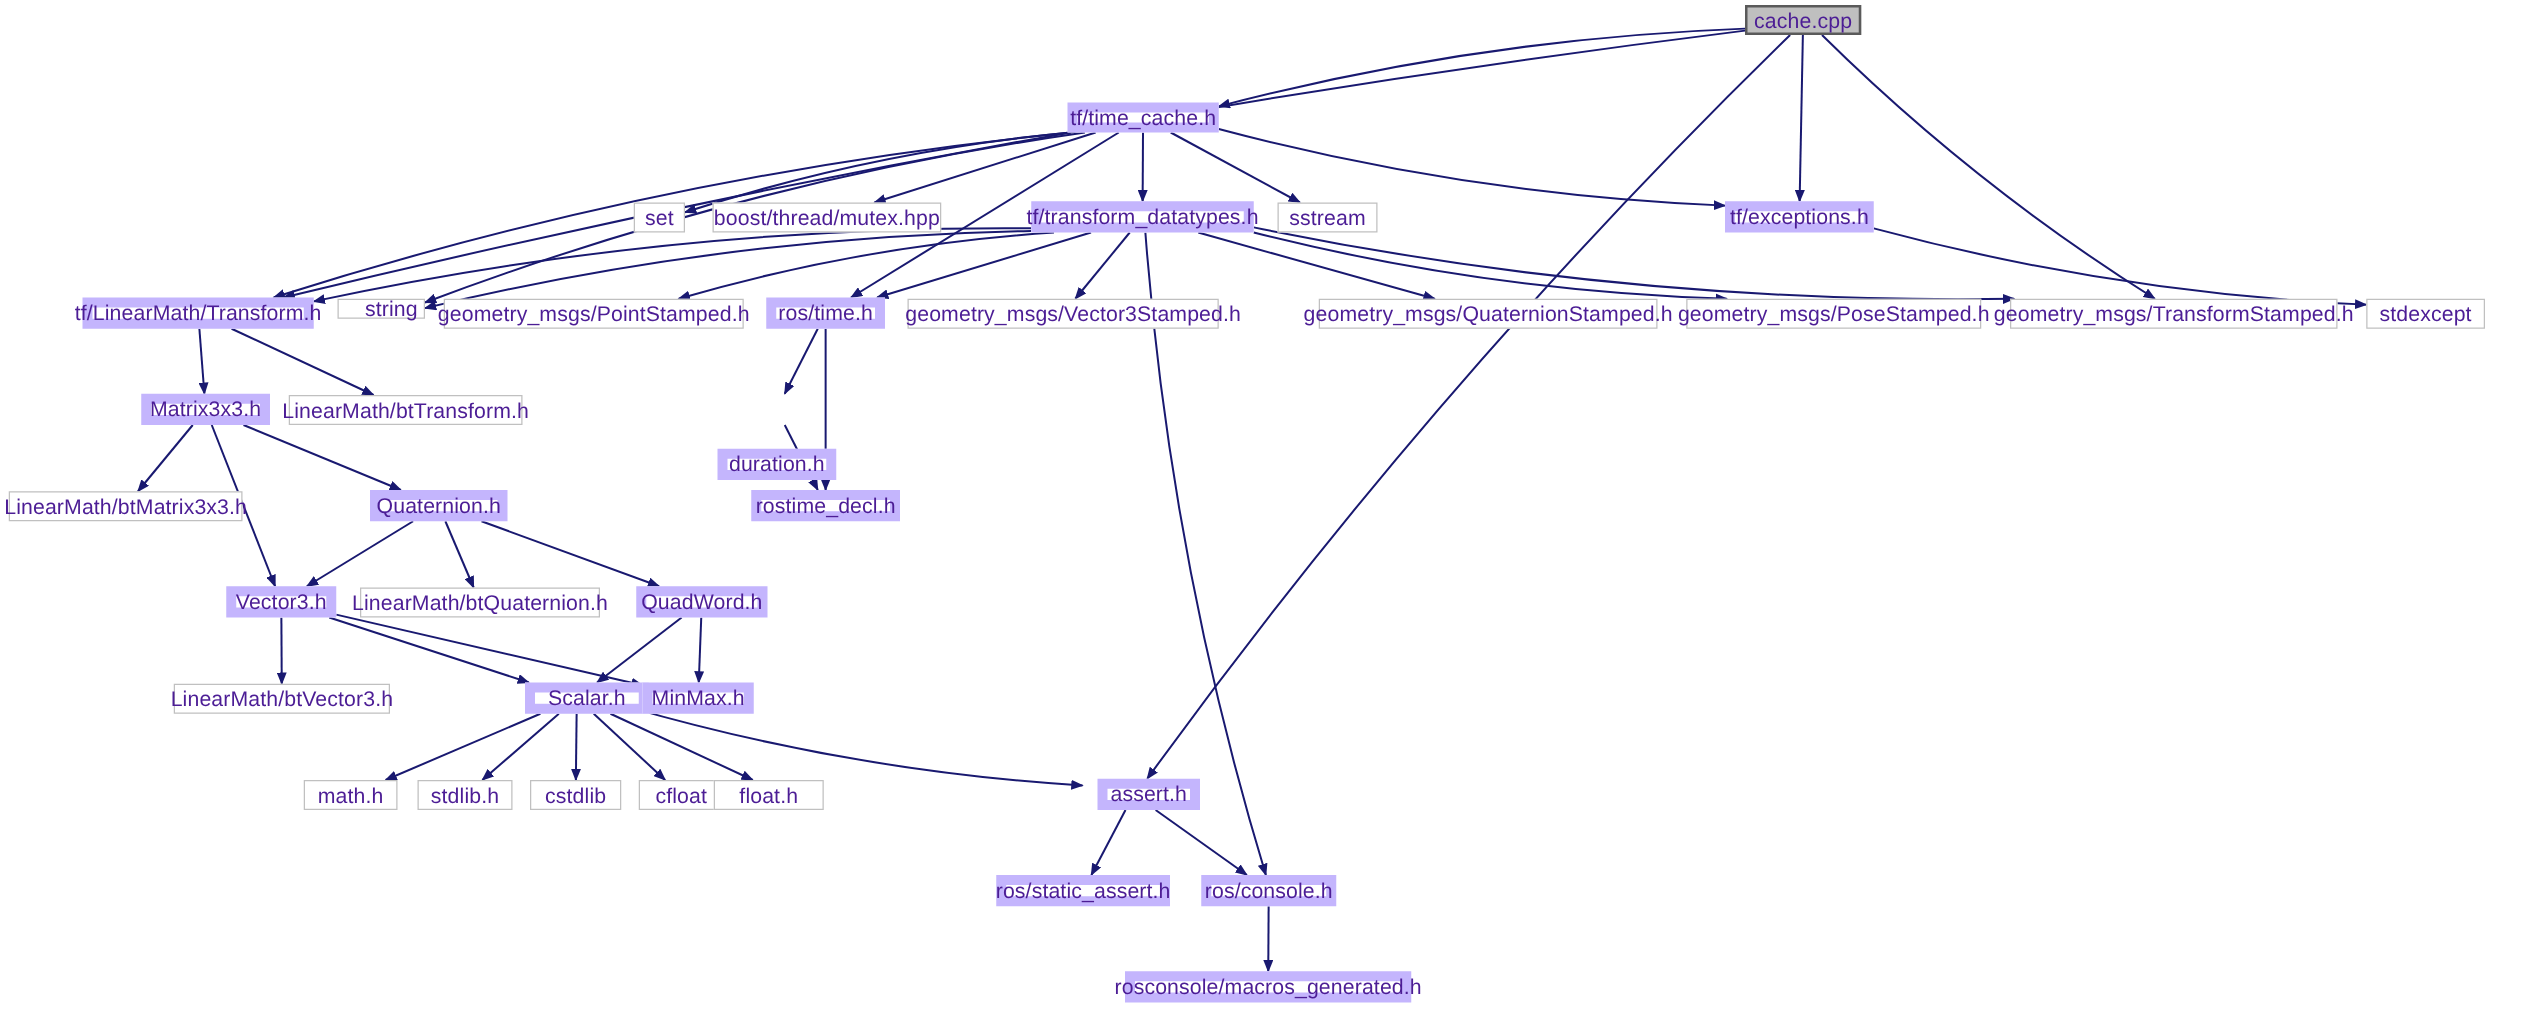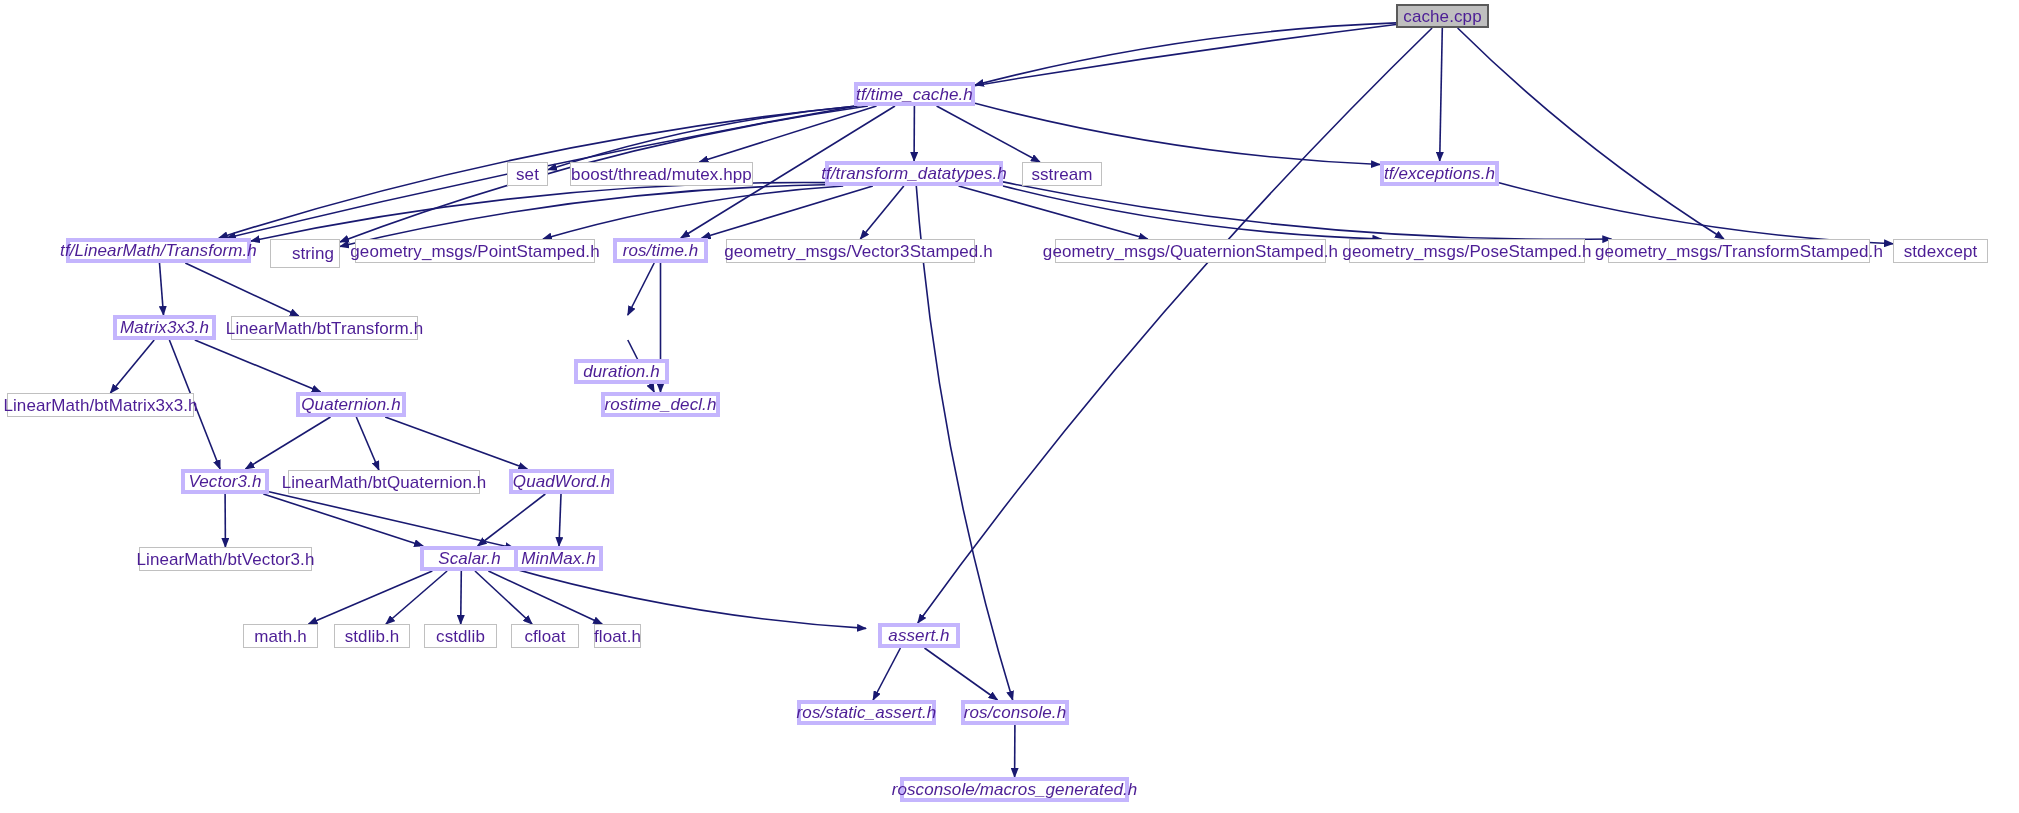--- a/index.html
+++ b/index.html
@@ -34,22 +34,21 @@
     justify-content: center;
     background: #ffffff;
     border: 1px solid #c0c0c0;
     color: #4c1d95;
     font-size: 17px;
     line-height: 1;
     white-space: nowrap;
     letter-spacing: 0.1px;
   }
   .node.solid {
-    border: 4px solid #c4b5fd;
-    font-style: italic;
+    border: 8px solid #c4b5fd;
   }
   .node.root {
     border: 2px solid #5a5a5a;
     background: #bfbfbf;
   }
   .node-label {
     display: block;
     padding: 0 7px;
   }
 </style>
@@ -132,21 +131,21 @@
       </div>
       <div class="node " style="left: 1022px; top: 162px; width: 80px; height: 24px;">
         <span class="node-label">sstream</span>
       </div>
       <div class="node solid" style="left: 1380px; top: 161px; width: 119px; height: 25px;">
         <span class="node-label">tf/exceptions.h</span>
       </div>
       <div class="node solid" style="left: 66px; top: 238px; width: 185px; height: 25px;">
         <span class="node-label">tf/LinearMath/Transform.h</span>
       </div>
-      <div class="node " style="left: 270px; top: 239px; width: 70px; height: 29px; padding-left: 16px;">
+      <div class="node " style="left: 270px; top: 239px; width: 70px; height: 16px; padding-left: 16px;">
         <span class="node-label">string</span>
       </div>
       <div class="node " style="left: 355px; top: 239px; width: 240px; height: 24px;">
         <span class="node-label">geometry_msgs/PointStamped.h</span>
       </div>
       <div class="node solid" style="left: 613px; top: 238px; width: 95px; height: 25px;">
         <span class="node-label">ros/time.h</span>
       </div>
       <div class="node " style="left: 726px; top: 239px; width: 249px; height: 24px; padding-left: 16px;">
         <span class="node-label">geometry_msgs/Vector3Stamped.h</span>
@@ -204,21 +203,21 @@
       </div>
       <div class="node " style="left: 334px; top: 624px; width: 76px; height: 24px;">
         <span class="node-label">stdlib.h</span>
       </div>
       <div class="node " style="left: 424px; top: 624px; width: 73px; height: 24px;">
         <span class="node-label">cstdlib</span>
       </div>
       <div class="node " style="left: 511px; top: 624px; width: 68px; height: 24px;">
         <span class="node-label">cfloat</span>
       </div>
-      <div class="node " style="left: 594px; top: 624px; width: 47px; height: 24px; justify-content: center;">
+      <div class="node " style="left: 571px; top: 624px; width: 88px; height: 24px; justify-content: center;">
         <span class="node-label">float.h</span>
       </div>
       <div class="node solid" style="left: 866px; top: 623px; width: 82px; height: 25px; margin-left: 12px;">
         <span class="node-label">assert.h</span>
       </div>
       <div class="node solid" style="left: 797px; top: 700px; width: 139px; height: 25px;">
         <span class="node-label">ros/static_assert.h</span>
       </div>
       <div class="node solid" style="left: 961px; top: 700px; width: 108px; height: 25px;">
         <span class="node-label">ros/console.h</span>

